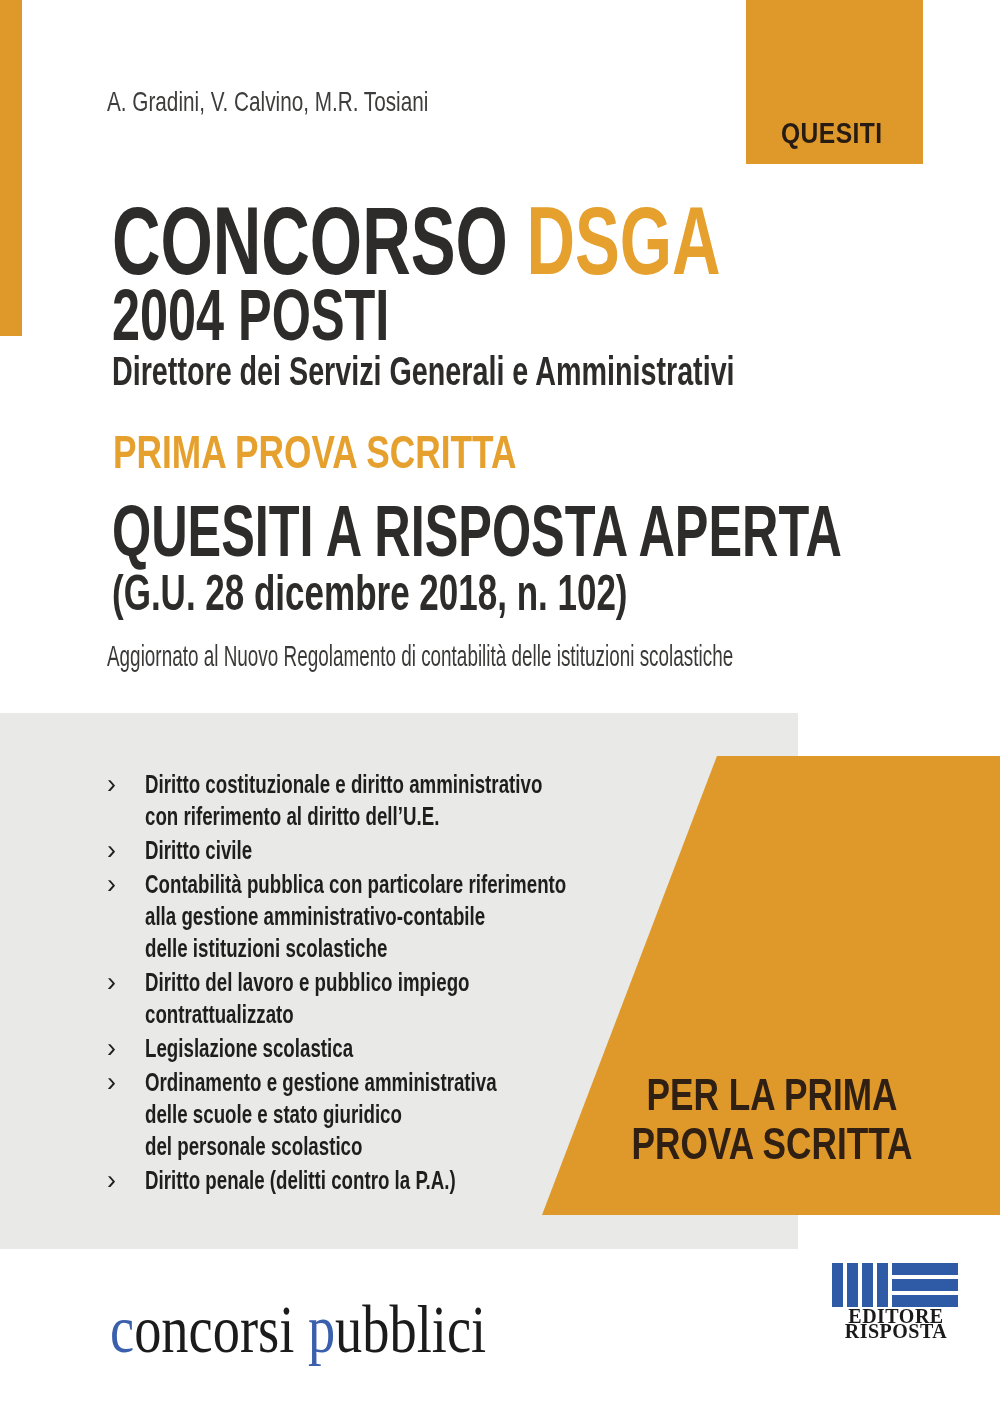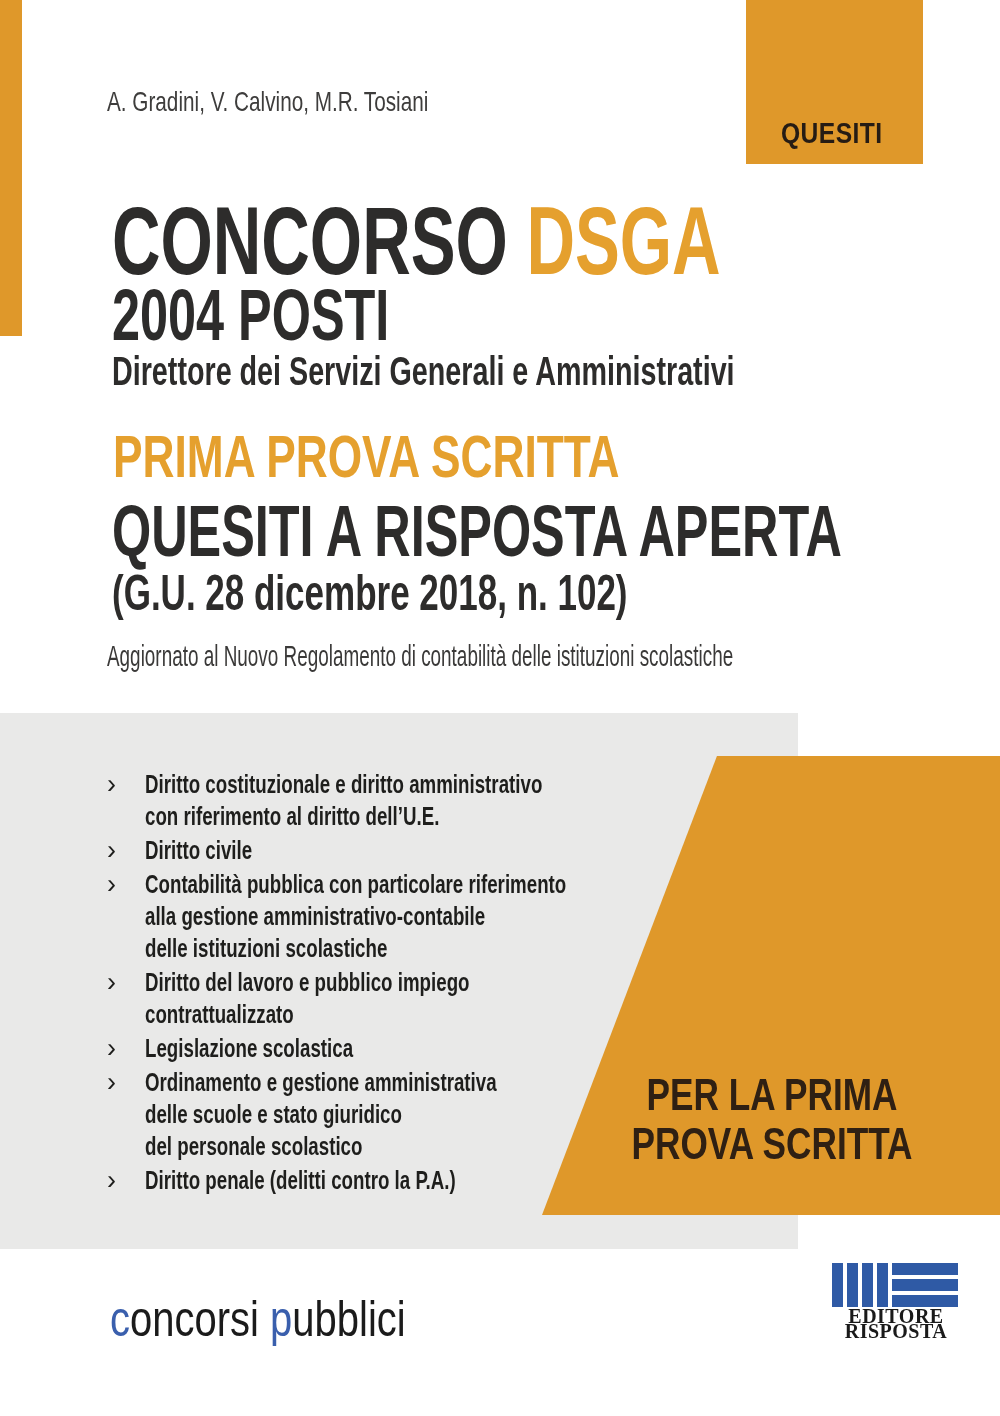--- a/index.html
+++ b/index.html
@@ -28,21 +28,21 @@
   
   .title1{left:112px;top:193px;font-size:96px;font-weight:700;line-height:1;color:#2d2c2b;}
   .title1 .cond{transform:scaleX(.70);}
   .title1 .accent{color:#E5A02E;}
   .title2{left:112px;top:279px;font-size:72px;font-weight:700;line-height:1;color:#2d2c2b;}
   .title2 .cond{transform:scaleX(.70);}
   .title3{left:112px;top:351px;font-size:41px;font-weight:700;line-height:1;color:#2d2c2b;}
   .title3 .cond{transform:scaleX(.70);}
 
   
-  .sec1{left:113px;top:428px;font-size:59px;font-weight:700;line-height:1;color:#E5A02E;}
+  .sec1{left:113px;top:428px;font-size:47px;font-weight:700;line-height:1;color:#E5A02E;}
   .sec1 .cond{transform:scaleX(.75);}
   .sec2{left:112px;top:495px;font-size:72px;font-weight:700;line-height:1;color:#2d2c2b;}
   .sec2 .cond{transform:scaleX(.70);}
   .sec3{left:112px;top:568px;font-size:50px;font-weight:700;line-height:1;color:#2d2c2b;}
   .sec3 .cond{transform:scaleX(.70);}
 
   .updnote{left:107px;top:641px;font-size:30px;font-weight:400;line-height:1;color:#3a3938;}
   .updnote .cond{transform:scaleX(.63);}
 
   
@@ -67,22 +67,22 @@
   }
   .ribbon-text{
     left:582px;top:1070px;width:380px;text-align:center;z-index:4;
     font-size:44px;font-weight:700;line-height:49px;color:#2f2013;
     transform:scaleX(.80);transform-origin:center top;white-space:nowrap;
   }
 
   
   .series-logo{
     left:110px;top:1292px;
-    font-family:Liberation Sans, sans-serif;
-    font-size:50px;line-height:1.1;color:#1b1b1b;
+    font-family:Liberation Serif, serif;
+    font-size:68px;line-height:1.1;color:#1b1b1b;
     display:block;
   }
   .series-logo .cond{transform:scaleX(.80);}
   .series-logo .blue{color:#3a5fad;}
 
   .pub-logo{left:832px;top:1263px;width:128px;}
   .pub-mark{position:relative;width:128px;height:44px;}
   .pub-mark div{position:absolute;background:#2F5AA5;}
   .pm-v1{left:0;top:0;width:11px;height:44px;}
   .pm-v2{left:15px;top:0;width:11px;height:44px;}

